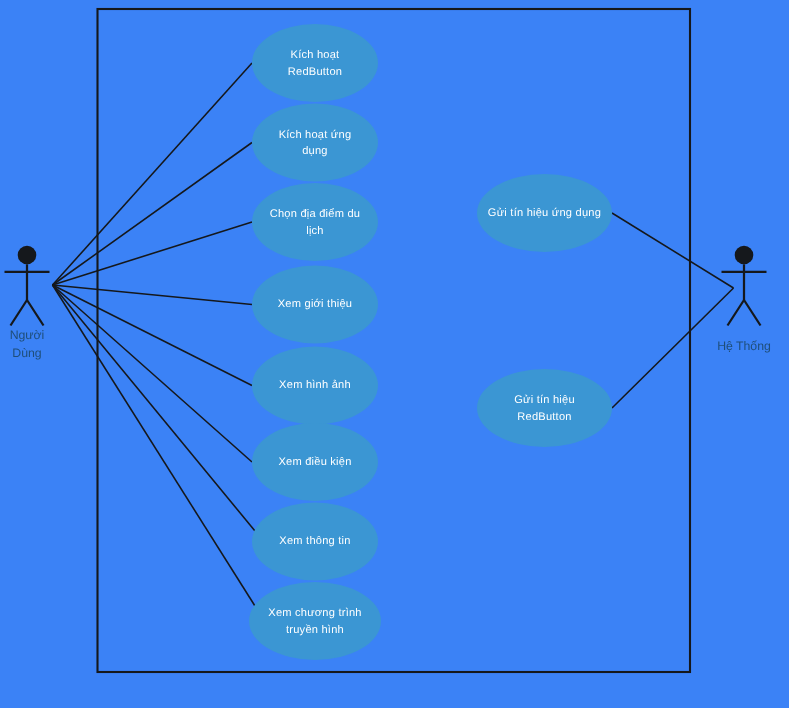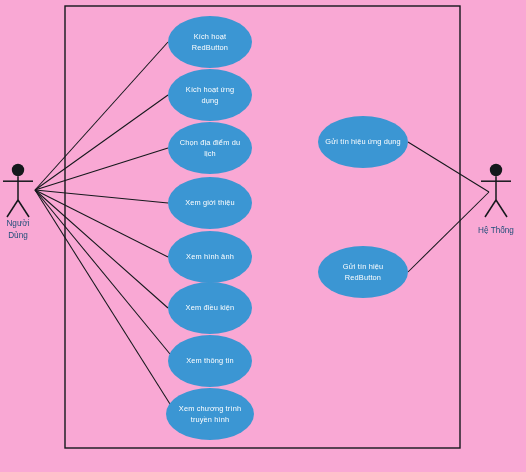--- a/index.html
+++ b/index.html
@@ -7,21 +7,21 @@
     padding: 0;
     background: #f2f5fa;
   }
   body {
     font-family: "Liberation Sans", sans-serif;
   }
   #diagram-root {
     position: relative;
     width: 526px;
     height: 472px;
-    background: #f9a8d4;
+    background: #3b82f6;
     overflow: hidden;
   }
   #diagram-svg {
     position: absolute;
     left: 0;
     top: 0;
     width: 526px;
     height: 472px;
     display: block;
   }

